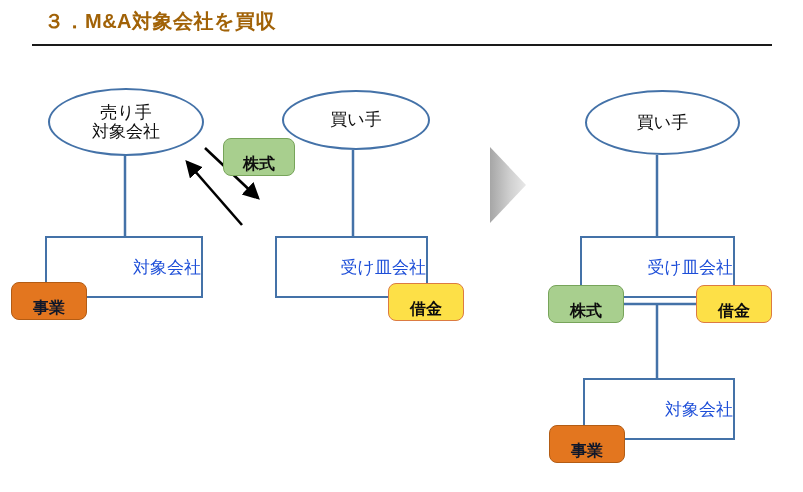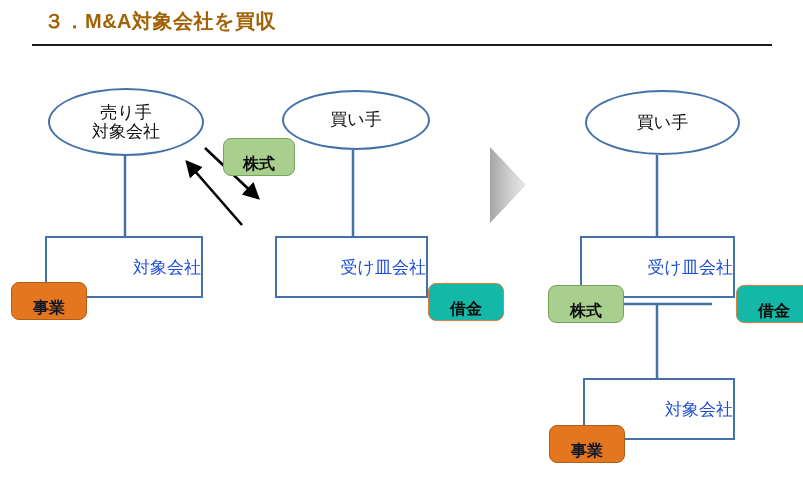--- a/index.html
+++ b/index.html
@@ -95,21 +95,21 @@
     display: flex;
     align-items: flex-end;
     justify-content: center;
     font-size: 16px;
     font-weight: bold;
     text-align: center;
   }
   .tag-green  { background: #a8cf8e; border: 1.5px solid #77a45a; color: #0d0d0d; }
   .tag-blue   { background: #a3c6e8; border: 1.5px solid #4f81bd; color: #0d0d0d; }
   .tag-orange { background: #e3761f; border: 1.5px solid #b35c14; color: #0f172a; }
-  .tag-salmon { background: #14b8a6; border: 1.5px solid #dc7b42; color: #0d0d0d; margin-left: 40px; }
+  .tag-salmon { background: #fde047; border: 1.5px solid #dc7b42; color: #0d0d0d; }
 
   
   #transition-arrow {
     position: absolute;
     left: 488px;
     top: 146px;
     width: 40px;
     height: 78px;
   }
 </style>

